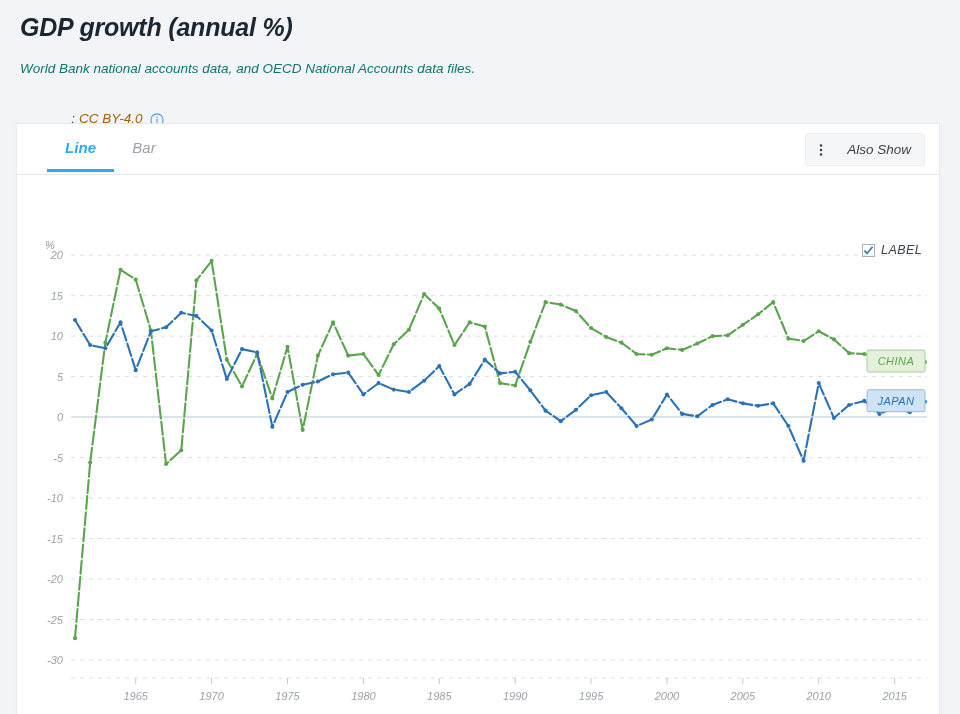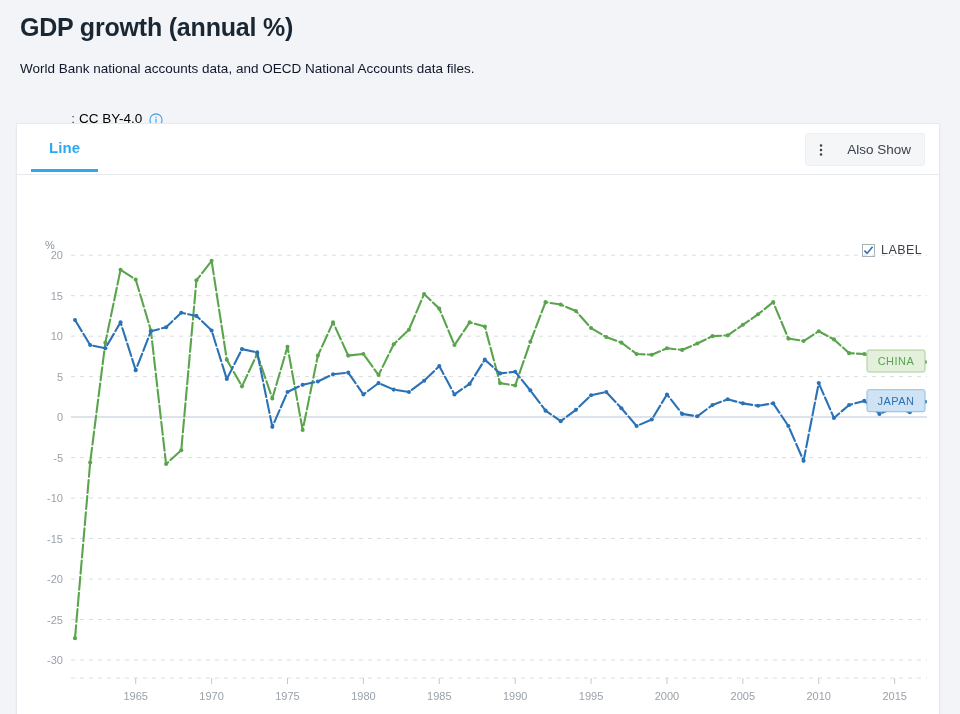--- a/index.html
+++ b/index.html
@@ -3,58 +3,58 @@
 <meta charset="utf-8">
 <style>
   * { box-sizing: border-box; margin: 0; padding: 0; }
   html, body {
     width: 960px; height: 714px;
     background: #f2f4f7;
     font-family: "Liberation Sans", sans-serif;
     -webkit-font-smoothing: antialiased;
     overflow: hidden;
   }
-  .page { position: relative; width: 960px; height: 714px; }
+  .page { position: relative; width: 960px; height: 714px; font-style: italic; }
 
   
   .hdr { padding: 12px 0 0 20px; }
   .title {
     font-size: 25px; font-weight: bold; color: #1a2733;
     letter-spacing: -0.2px; line-height: 30px;
   }
   .subtitle {
-    margin-top: 18px; font-size: 13.5px; color: #0f172a; line-height: 18px;
+    margin-top: 18px; font-size: 13.5px; color: #0f766e; line-height: 18px;
   }
   .license-line {
     margin-top: 9px; font-size: 13.5px; color: #3b424a;
     display: flex; align-items: center; line-height: 18px;
   }
   .license-label { font-weight: bold; color: #1a2733; margin-top: 46px; }
   .license-sep { margin: 0 4px 0 1px; color: #3b424a; }
-  .license-val { color: #000000; }
+  .license-val { color: #a16207; }
   .info-ico {
     display: inline-flex; margin-left: 7px; position: relative; top: 1px;
   }
 
   
   .card {
     position: absolute; left: 16px; top: 123px;
     width: 924px; height: 600px;
     background: #ffffff;
     border: 1px solid #e6e9ed; border-bottom: none;
     box-shadow: 0 1px 2px rgba(16,24,40,.04);
   }
 
   
   .tabbar {
     position: relative; height: 51px;
     border-bottom: 1px solid #e6e9ed;
     display: flex; align-items: flex-start;
   }
-  .tabs { display: flex; padding-left: 14px; height: 51px; }
+  .tabs { display: flex; padding-left: 30px; height: 51px; }
   .tab {
     font-size: 15px; color: #9aa1a9; padding: 15px 18px 0 18px;
     height: 51px; cursor: pointer; letter-spacing: .1px;
   }
   .tab.active { color: #2fa8f2; font-weight: bold; }
   .tab.active::after {
     content: ""; display: block; position: relative; top: 13px;
     height: 3px; background: #2fa8f2; margin: 0 -18px;
   }
   .btns {
@@ -115,20 +115,21 @@
         </svg>
       </span>
     </div>
   </div>
 
   <div class="card">
 
     <div class="tabbar">
       <div class="tabs">
         <div class="tab active">Line</div>
+        <div class="tab">Bar</div>
       </div>
 
       <div class="btns">
         <div class="btn">
           <span class="btn-ico">
             <svg width="4" height="14" viewBox="0 0 4 14">
               <circle cx="2" cy="2.6" r="1.25" fill="#3b424a"></circle>
               <circle cx="2" cy="7" r="1.25" fill="#3b424a"></circle>
               <circle cx="2" cy="11.4" r="1.25" fill="#3b424a"></circle>
             </svg>

